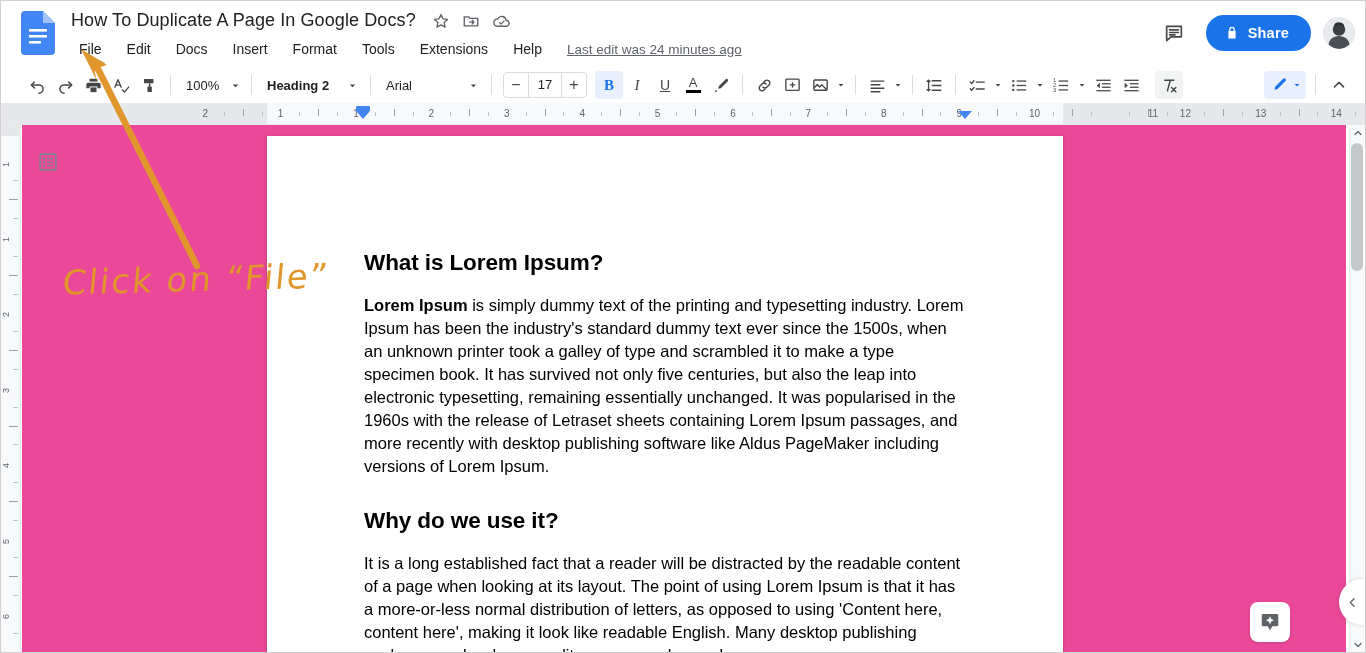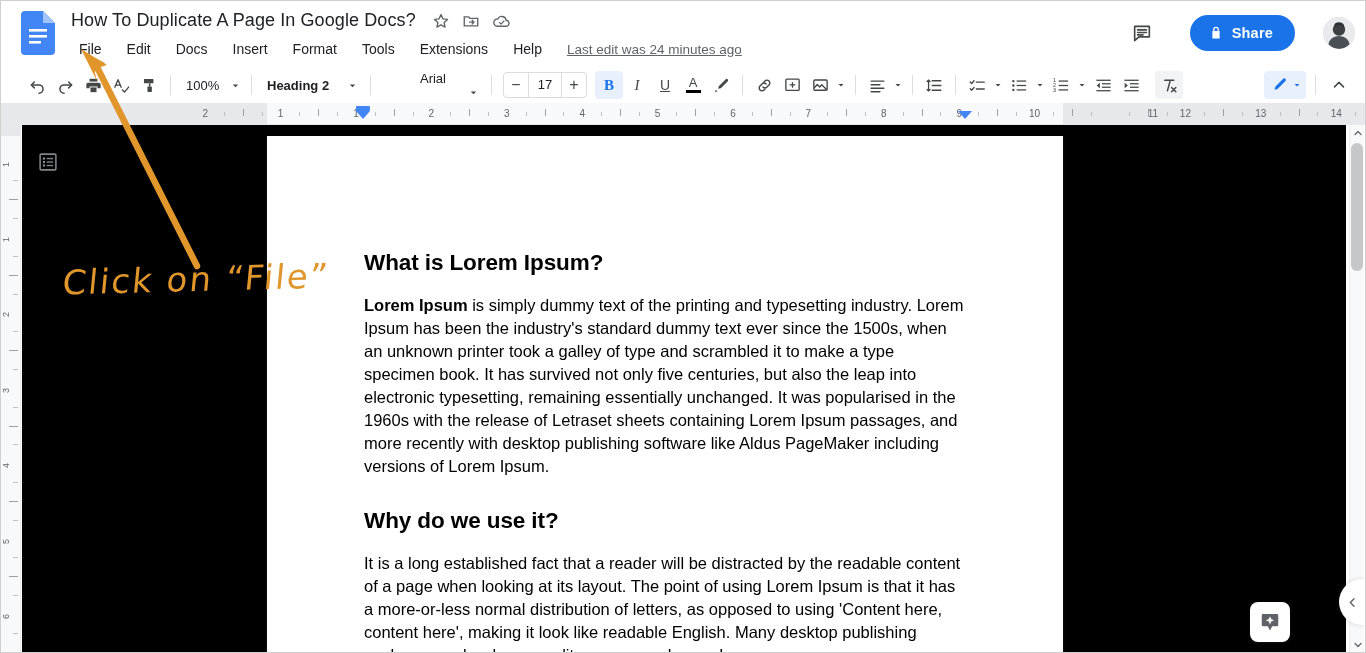--- a/index.html
+++ b/index.html
@@ -51,21 +51,21 @@
     padding: 2px 8px; border-radius: 4px;
     cursor: pointer; white-space: nowrap; line-height: 20px;
   }
   .last-edit {
     font-size: 13.5px; color: #5f6368;
     margin-left: 8px; text-decoration: underline;
     cursor: pointer; white-space: nowrap;
   }
   .header-right {
     position: absolute; right: 12px; top: 12px;
-    display: flex; align-items: center; gap: 28px;
+    display: flex; align-items: center; gap: 12px;
   }
   .comment-btn {
     width: 40px; height: 40px; border-radius: 50%;
     display: flex; align-items: center; justify-content: center;
     cursor: pointer; color: #444746;
   }
   .share-btn {
     display: flex; align-items: center; gap: 8px;
     background: #1a73e8; color: #fff;
     height: 36px; padding: 0 22px 0 18px;
@@ -195,21 +195,21 @@
   .vnum {
     position: absolute; left: 1px; font-size: 9px; color: #5f6368;
     transform: rotate(-90deg); transform-origin: left top;
     line-height: 9px; white-space: nowrap;
   }
 
   
   .canvas {
     position: absolute; left: 21px; top: 124px;
     width: 1324px; height: 529px;
-    background: #000000;
+    background: #ec4899;
     overflow: hidden;
   }
   .outline-btn {
     position: absolute; left: 11px; top: 22px;
     width: 30px; height: 30px; border-radius: 4px;
     display: flex; align-items: center; justify-content: center;
     cursor: pointer; color: #80868b;
   }
   .page {
     position: absolute; left: 245px; top: 11px;
@@ -414,21 +414,21 @@
       <span>Heading 2</span>
       <span class="caret" style="margin-left:auto;">
         <svg viewBox="0 0 24 24" width="13" height="13" fill="#444746">
             <path d="M7 10l5 5 5-5z"></path>
           </svg>
       </span>
     </div>
 
     <div class="tb-sep"></div>
 
-    <div class="tb-select" style="width:106px;flex-direction:column;">
+    <div class="tb-select" style="width:106px;">
       <span>Arial</span>
       <span class="caret" style="margin-left:auto;">
         <svg viewBox="0 0 24 24" width="13" height="13" fill="#444746">
             <path d="M7 10l5 5 5-5z"></path>
           </svg>
       </span>
     </div>
 
     <div class="tb-sep"></div>
 

